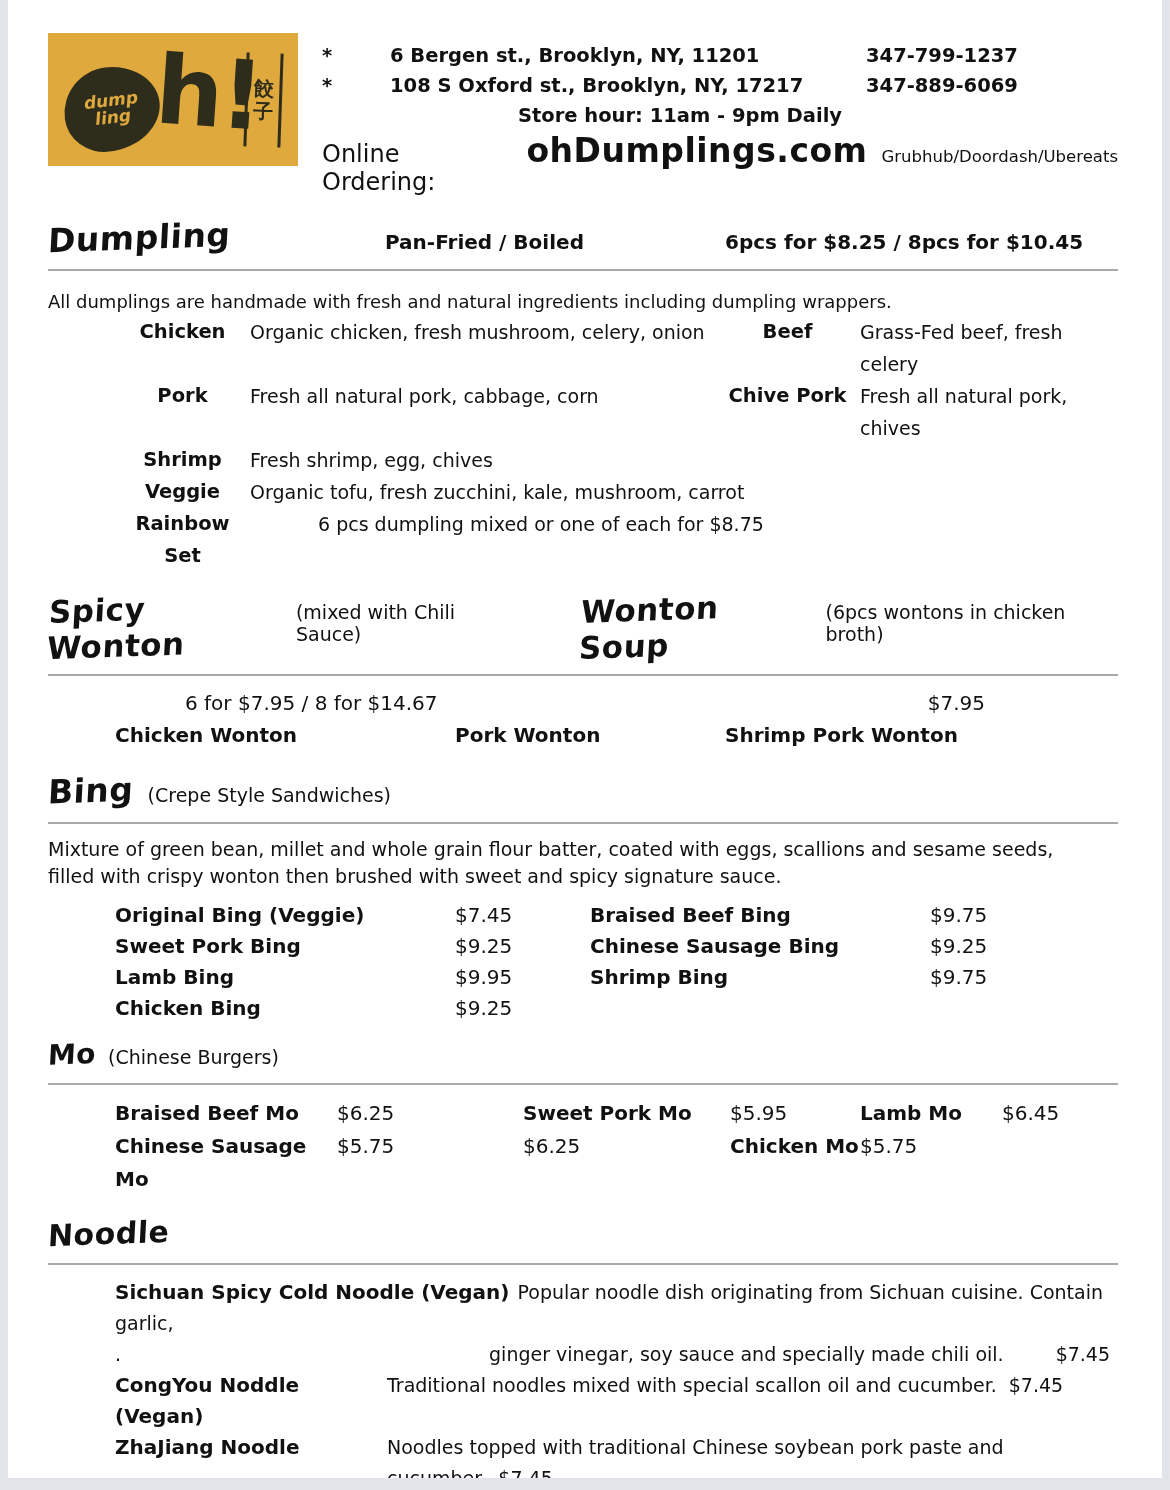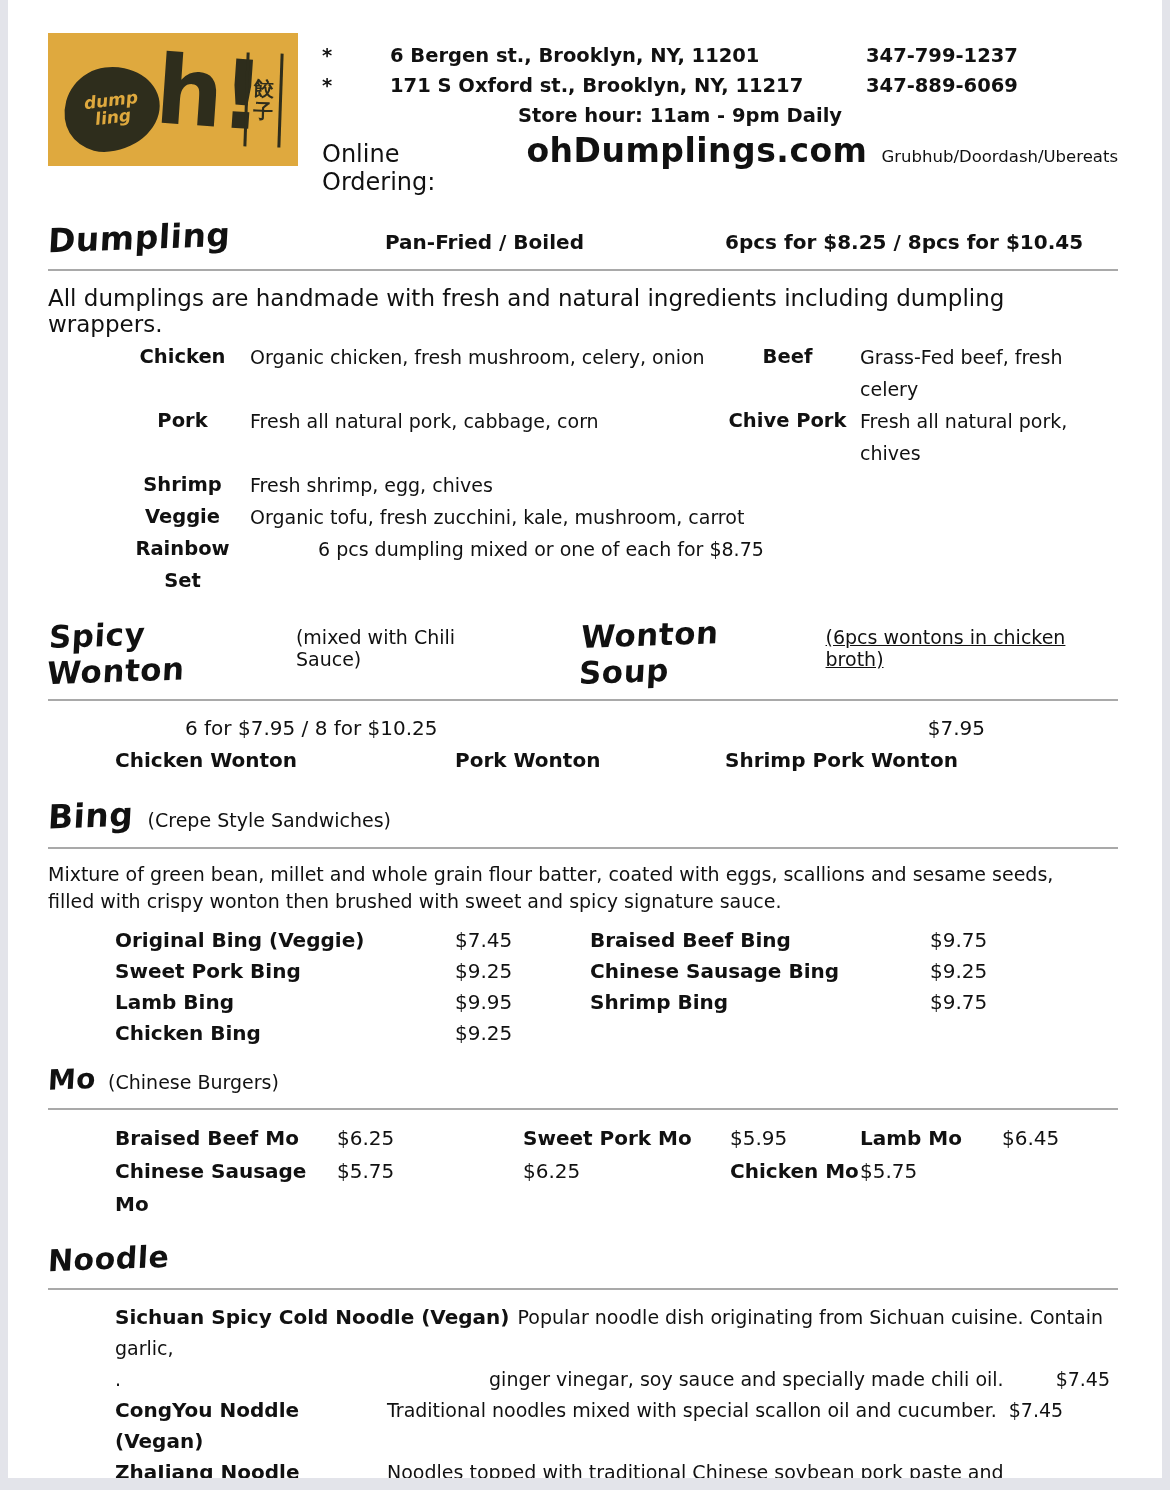--- a/index.html
+++ b/index.html
@@ -37,33 +37,33 @@
   .script { display:inline-block; font-weight:800; transform:rotate(-2deg) skewX(-5deg); letter-spacing:0.5px; }
   .rule { border:none; border-top:2px solid #a9a9a9; margin:12px 0 12px 0; }
   .note { font-size:19px; font-weight:500; }
   .sec-head { display:flex; align-items:baseline; }
 
   
   .dh { margin-top:22px; }
   .dh .t { width:337px; font-size:33px; }
   .dh .mid { width:340px; font-weight:700; font-size:20px; }
   .dh .price { font-weight:700; font-size:20px; }
-  .intro { font-size:23px; margin-top:14px; }
+  .intro { font-size:18px; margin-top:20px; }
   .dump-grid { display:grid; grid-template-columns:135px 465px 145px auto; padding-left:67px;
                font-size:19px; line-height:32px; margin-top:4px; }
   .dump-grid .nm { font-weight:700; font-size:19.5px;text-align:center; }
   .span3 { grid-column:2 / 5; }
   .rainbow-desc { grid-column:2 / 5; padding-left:68px; }
 
   
   .wh { margin-top:18px; }
   .wh .t1 { font-size:31px; }
   .wh .n1 { margin-left:12px; }
   .wh .t2 { font-size:31px; margin-left:62px; }
-  .wh .n2 { margin-left:16px;text-decoration:underline; }
+  .wh .n2 { margin-left:16px; }
   .w-prices { display:flex; font-size:20px; line-height:31px; }
   .w-prices .wp-left { margin-left:137px; }
   .w-prices .wp-right { margin-left:auto; margin-right:133px; }
   .w-names { display:grid; grid-template-columns:340px 270px auto; padding-left:67px;
              font-weight:700; font-size:20px; line-height:32px; }
 
   
   .bh { margin-top:20px; }
   .bh .t { font-size:33px; }
   .bh .n { margin-left:14px; }
@@ -111,21 +111,21 @@
         </div>
       </div>
       <div class="hright">
         <div class="addr-row">
           <span class="star">*</span>
           <span class="addr">6 Bergen st., Brooklyn, NY, 11201</span>
           <span class="phone">347-799-1237</span>
         </div>
         <div class="addr-row">
           <span class="star">*</span>
-          <span class="addr">171 S Oxford st., Brooklyn, NY, 11217</span>
+          <span class="addr">108 S Oxford st., Brooklyn, NY, 17217</span>
           <span class="phone">347-889-6069</span>
         </div>
         <div class="hours">Store hour: 11am - 9pm Daily</div>
         <div class="online">
           <span class="ol-label">Online Ordering:</span>
           <span class="ol-site">ohDumplings.com</span>
           <span class="ol-partners">Grubhub/Doordash/Ubereats</span>
         </div>
       </div>
     </div>
@@ -159,21 +159,21 @@
     </div>
 
     <div class="sec-head wh">
       <span class="script t1">Spicy Wonton</span>
       <span class="note n1">(mixed with Chili Sauce)</span>
       <span class="script t2">Wonton Soup</span>
       <span class="note n2">(6pcs wontons in chicken broth)</span>
     </div>
     <hr class="rule">
     <div class="w-prices">
-      <span class="wp-left">6 for $7.95 / 8 for $10.25</span>
+      <span class="wp-left">6 for $7.95 / 8 for $14.67</span>
       <span class="wp-right">$7.95</span>
     </div>
     <div class="w-names">
       <span>Chicken Wonton</span>
       <span>Pork Wonton</span>
       <span>Shrimp Pork Wonton</span>
     </div>
 
     <div class="sec-head bh">
       <span class="script t">Bing</span>

